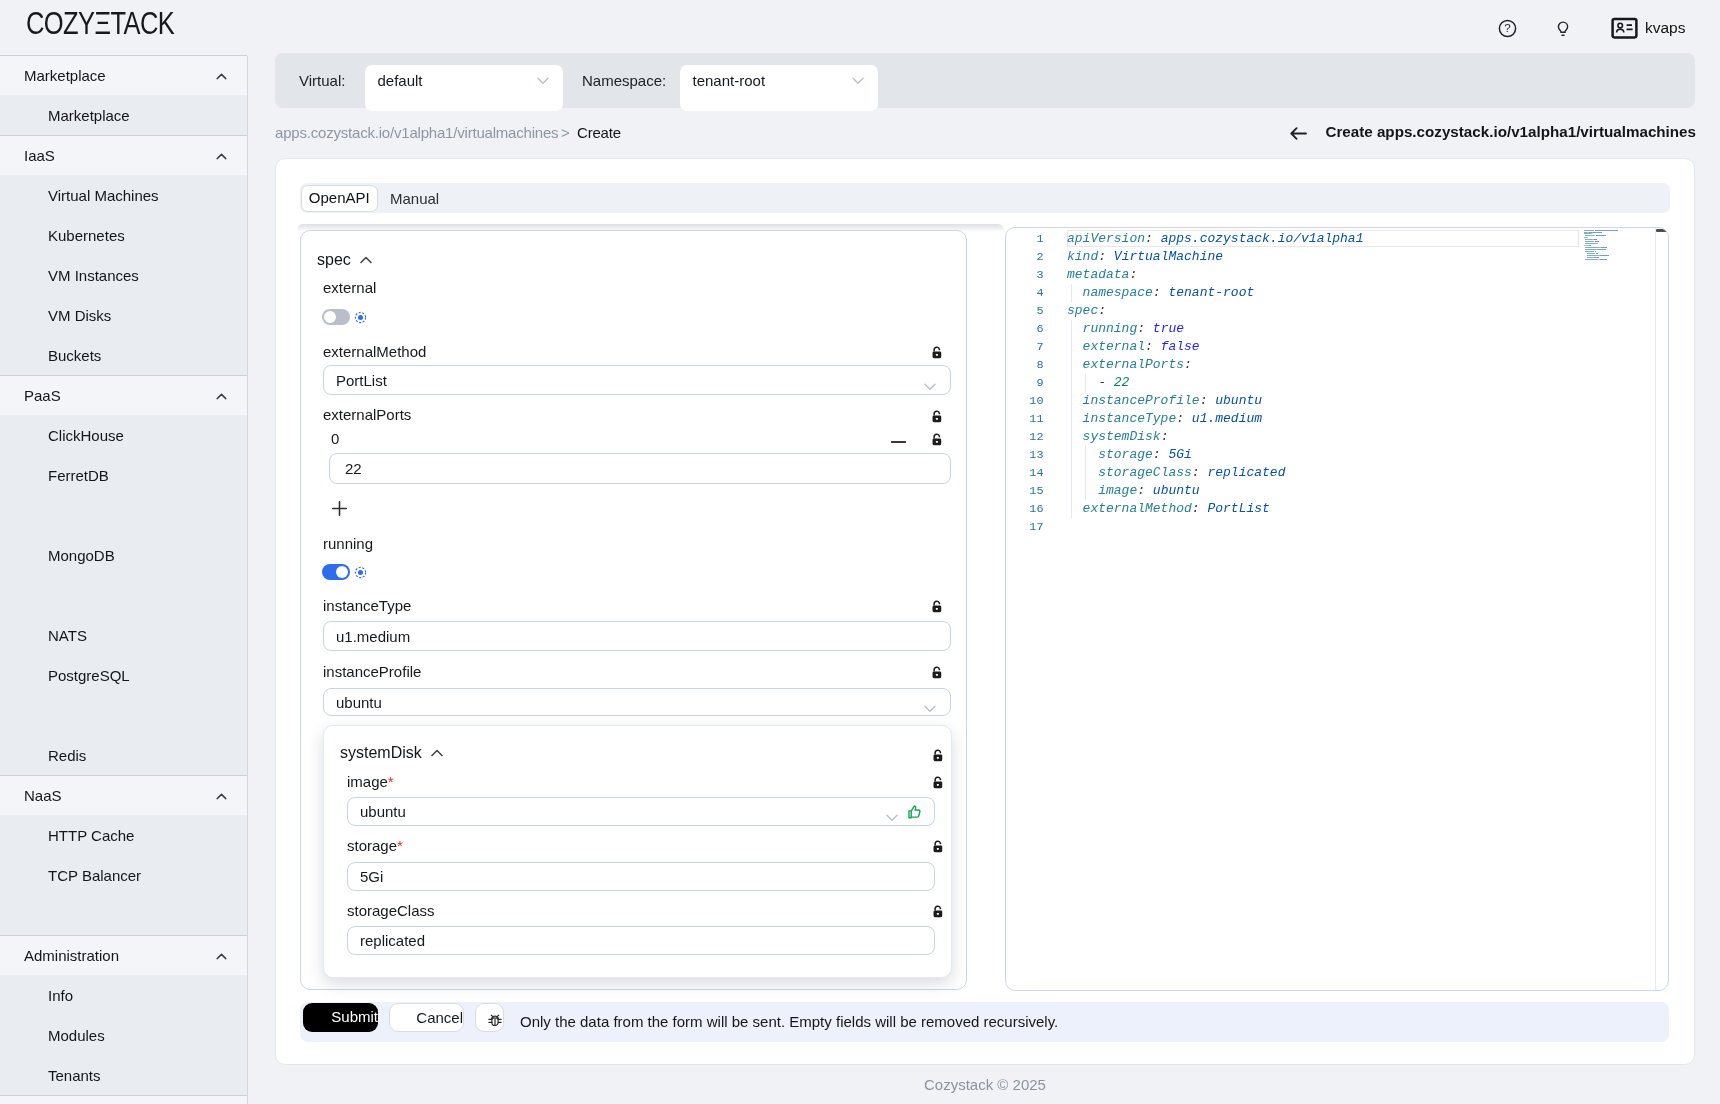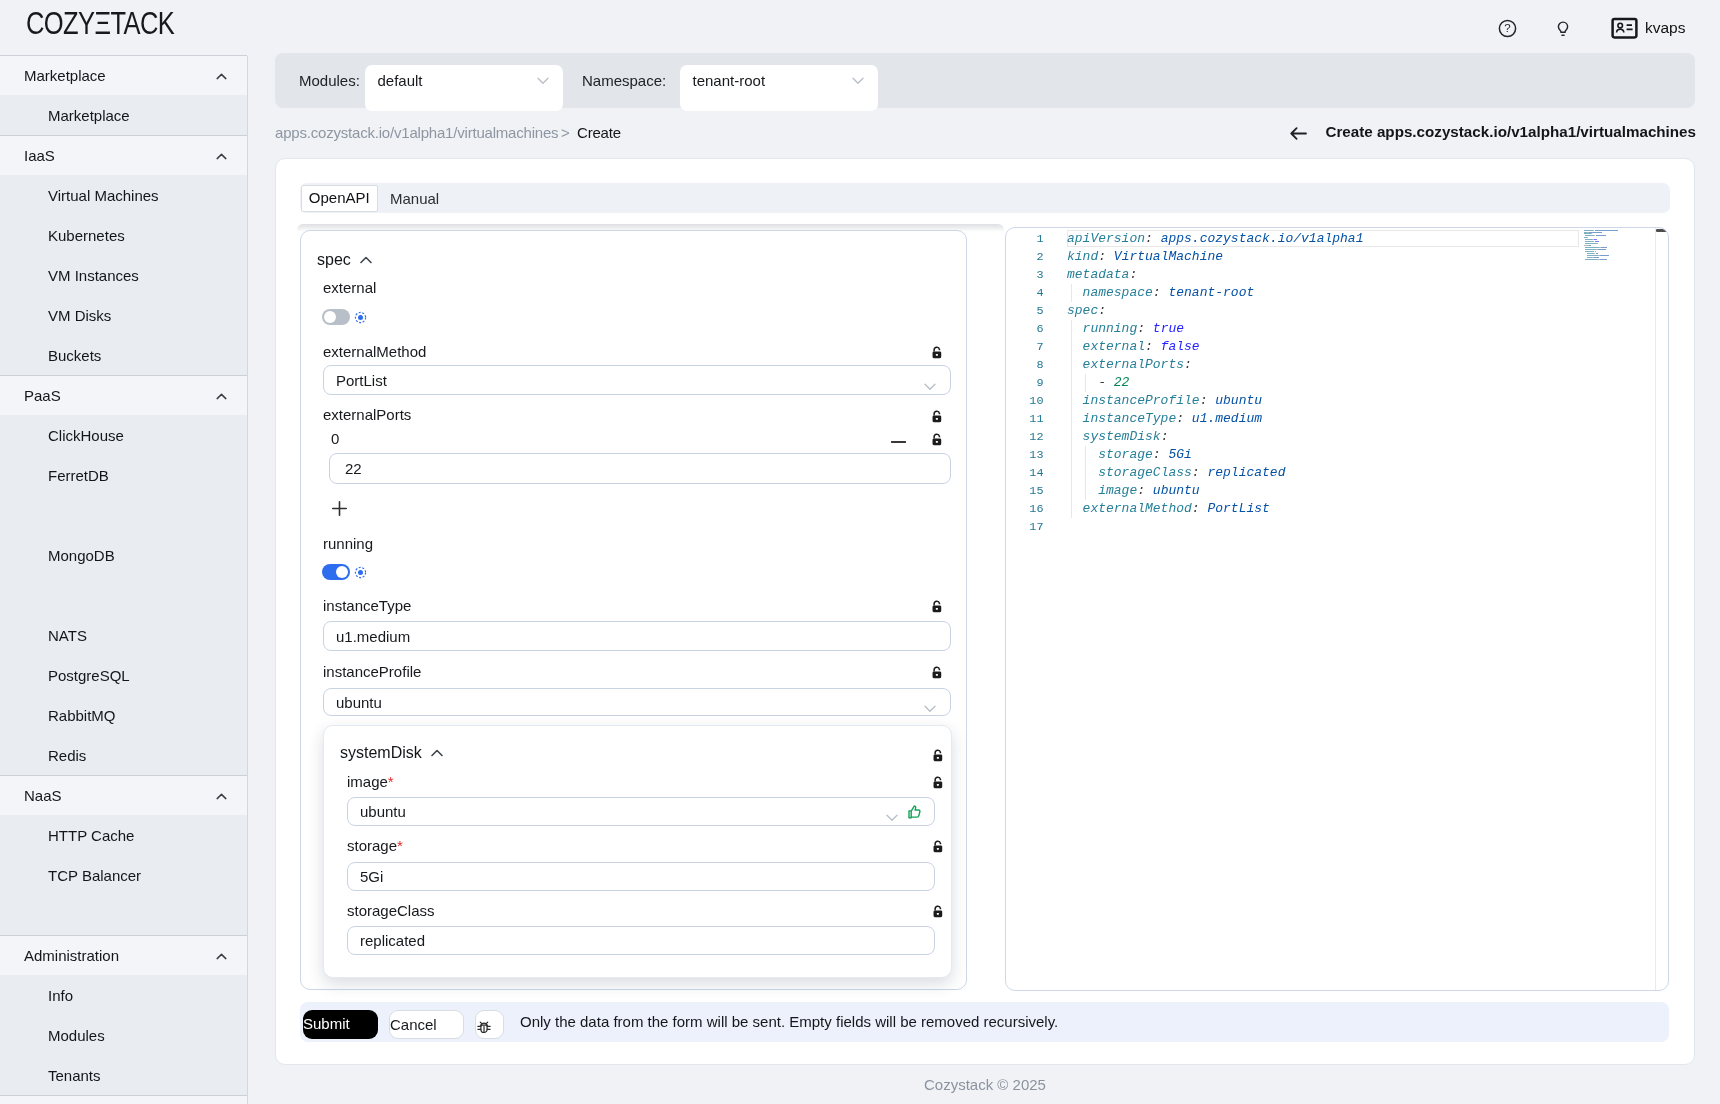--- a/index.html
+++ b/index.html
@@ -22,21 +22,21 @@
 
 .toolbar { left:275px; top:53px; width:1420px; height:55px; background:#e2e5e9; border-radius:8px; }
 .tlabel { position:absolute; top:19px; font-size:15px; color:#202328; }
 .tselect { position:absolute; top:12px; width:198px; height:46px; background:#fff; border-radius:7px; font-size:15px; color:#17191d; line-height:31px; padding-left:13px; }
 .tselect svg { position:absolute; right:14px; top:12px; }
 
 .bc { top:124px; font-size:15px; letter-spacing:-0.2px; }
 
 .card { left:275px; top:158px; width:1420px; height:907px; background:#fff; border:1px solid #e2e6ed; border-radius:10px; }
 .tabsbar { left:300px; top:183px; width:1370px; height:30px; background:#eef1f6; border-radius:7px; }
-.tabactive { left:301px; top:184.5px; width:76.5px; height:27px; background:#fff; border:1px solid #d9dde3; border-radius:2px; font-size:15px; color:#101215; text-align:center; line-height:24px; }
+.tabactive { left:301px; top:184.5px; width:76.5px; height:27px; background:#fff; border:1px solid #d9dde3; border-radius:7px; font-size:15px; color:#101215; text-align:center; line-height:24px; }
 .tabmanual { left:390px; top:190px; font-size:15px; color:#2c2f34; }
 .scrollshadow { left:297px; top:224px; width:707px; height:8px; border-radius:6px 6px 0 0;
   background:linear-gradient(to bottom, rgba(125,132,145,.26), rgba(125,132,145,0)); }
 
 .fpanel { left:300px; top:230px; width:666.5px; height:760px; background:#fff; border:1px solid #ccd6e6; border-radius:10px; }
 .flabel { position:absolute; font-size:15px; color:#17191d; }
 .fhead { position:absolute; font-size:16px; font-weight:500; color:#131519; display:flex; align-items:center; }
 .finput { position:absolute; background:#fff; border:1px solid #c8d4e4; border-radius:8px; font-size:15px; color:#17191d; }
 .finput .val { position:absolute; left:12px; top:0; line-height:28px; }
 .lockp { position:absolute; left:629px; }
@@ -51,21 +51,21 @@
 .cline { position:absolute; left:61.5px; font-family:"Liberation Mono",monospace; font-size:13px; line-height:18px; white-space:pre;font-style:italic; }
 .ck { color:#267f99; } .cp { color:#3b3b3b; } .cs { color:#0451a5; } .cb { color:#2521ff; } .cn { color:#098658; }
 .curline { position:absolute; left:61px; top:2px; width:512px; height:17px; border:1px solid #e8e8e8; }
 .iguide { position:absolute; width:1px; background:#e4e7ec; }
 .mrow { position:absolute; left:578px; width:40px; height:1.1px; }
 .mrow i { position:absolute; top:0; height:100%; display:block; }
 .ruler { position:absolute; left:649px; top:0; width:1px; height:764px; background:#e7ebf1; }
 .rmark { position:absolute; left:650.5px; top:1px; width:10.5px; height:3.4px; background:#4e4e4e; border-radius:1px; }
 
 .strip { left:300px; top:1002px; width:1369px; height:39.5px; background:#edf1fc; border-radius:8px; }
-.btn { position:absolute; top:8px; height:29px; border-radius:9px; font-size:15px; line-height:28px; text-align:left; }
+.btn { position:absolute; top:1px; height:29px; border-radius:9px; font-size:15px; line-height:28px; text-align:right; }
 .footer { left:275px; top:1076px; width:1420px; text-align:center; font-size:15px; color:#8c939e; }
 </style>
 </head>
 <body>
 
 <div class="abs logo">COZYΞTACK</div>
 <div class="abs ver">v0.37.0</div>
 <div class="abs hicon" style="left:1497px"><svg width="21" height="21" viewBox="0 0 21 21">
       <circle cx="10.5" cy="10.5" r="8.1" fill="none" stroke="#21242a" stroke-width="1.5"></circle>
       <text x="10.5" y="14.4" text-anchor="middle" font-family="Liberation Sans, sans-serif" font-size="11.5" fill="#21242a">?</text>
@@ -129,23 +129,20 @@
     </div>
 <div class="srow sitem" style="top:479.0px;height:40.0px">
       <span class="silabel">MongoDB</span>
     </div>
 <div class="srow sitem" style="top:559.0px;height:40.0px">
       <span class="silabel">NATS</span>
     </div>
 <div class="srow sitem" style="top:599.0px;height:40.0px">
       <span class="silabel">PostgreSQL</span>
     </div>
-<div class="srow sitem" style="top:639.0px;height:40.0px">
-      <span class="silabel">RabbitMQ</span>
-    </div>
 <div class="srow sitem" style="top:679.0px;height:40.0px">
       <span class="silabel">Redis</span>
     </div>
 <div class="srow sgroup" style="top:719.0px;height:40.0px">
       <span class="sglabel">NaaS</span>
       <svg width="11" height="7" viewBox="0 0 11 7" style="position:absolute;right:20px;top:50%;margin-top:-3px">
         <path d="M1.2 5.6 L5.5 1.4 L9.8 5.6" fill="none" stroke="#3a3f46" stroke-width="1.5" stroke-linecap="round" stroke-linejoin="round"></path>
       </svg>
     </div>
 <div class="srow sitem" style="top:759.0px;height:40.0px">
@@ -166,21 +163,21 @@
 <div class="srow sitem" style="top:959.0px;height:40.0px">
       <span class="silabel">Modules</span>
     </div>
 <div class="srow sitem" style="top:999.0px;height:40.0px">
       <span class="silabel">Tenants</span>
     </div>
 <div class="srow sgroup" style="top:1039.0px;height:9.0px"></div>
 </div>
 
 <div class="abs toolbar">
-  <span class="tlabel" style="left:24px">Modules:</span>
+  <span class="tlabel" style="left:24px">Virtual:</span>
   <div class="tselect" style="left:89.5px">default<svg width="12" height="8" viewBox="0 0 12 8">
         <path d="M1 1.3 L6 6.3 L11 1.3" fill="none" stroke="#b9c0ca" stroke-width="1.4" stroke-linecap="round"></path>
       </svg></div>
   <span class="tlabel" style="left:307px">Namespace:</span>
   <div class="tselect" style="left:404.5px">tenant-root<svg width="12" height="8" viewBox="0 0 12 8">
         <path d="M1 1.3 L6 6.3 L11 1.3" fill="none" stroke="#b9c0ca" stroke-width="1.4" stroke-linecap="round"></path>
       </svg></div>
 </div>
 
 <div class="abs bc" style="left:275px;color:#8e96a1">apps.cozystack.io/v1alpha1/virtualmachines</div>

